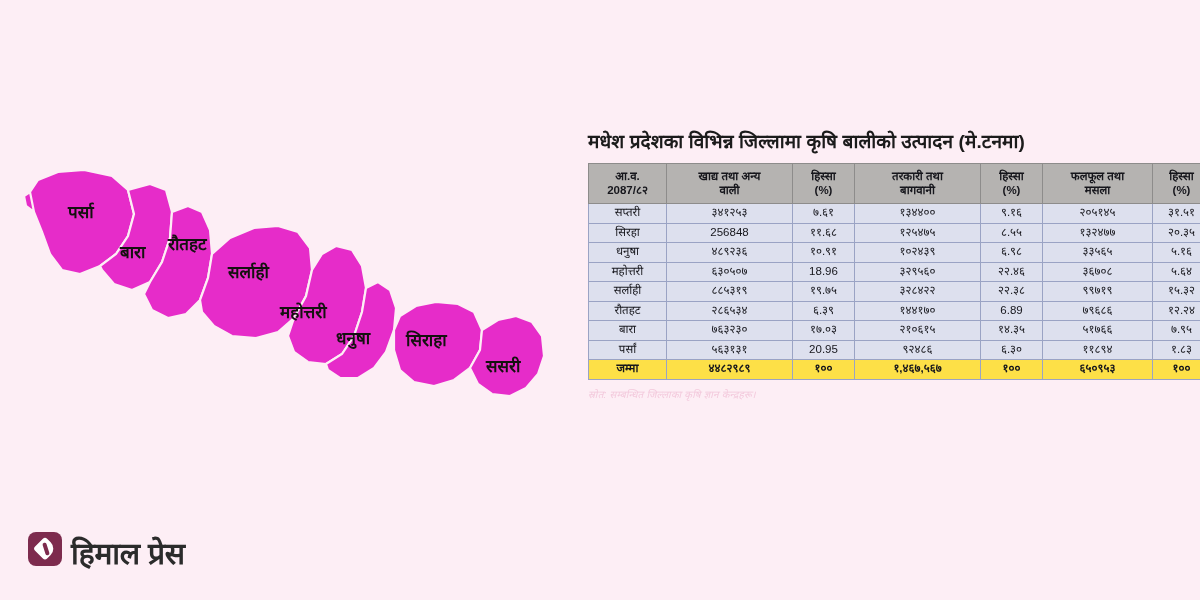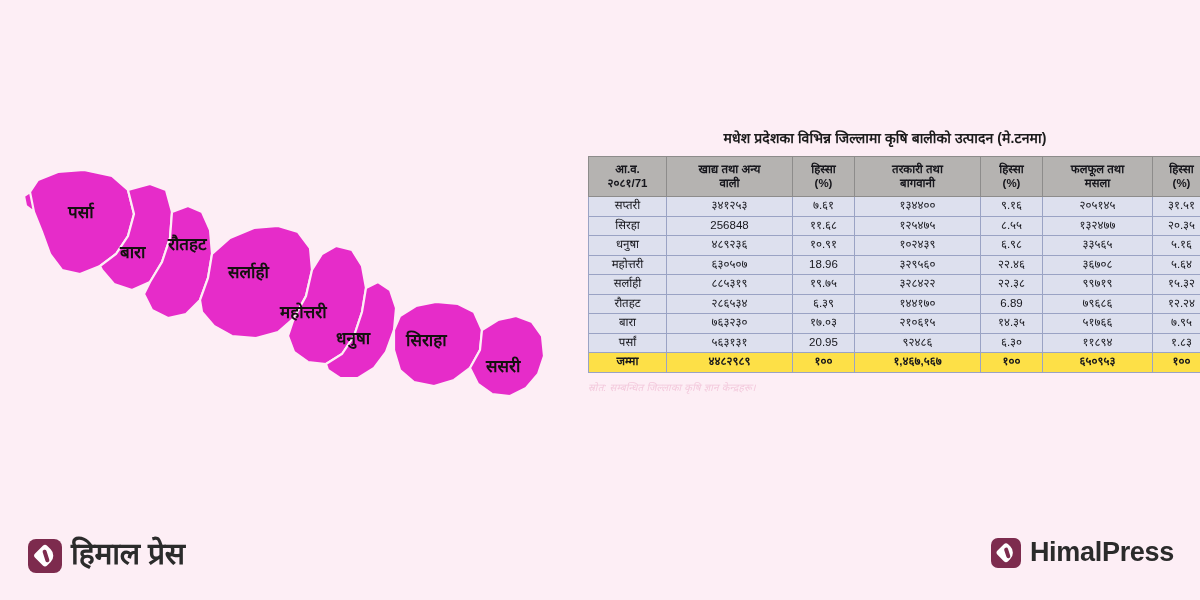--- a/index.html
+++ b/index.html
@@ -38,24 +38,23 @@
 
   
   #table-panel {
     position: absolute;
     left: 588px;
     top: 128px;
     width: 594px;
   }
 
   #chart-title {
-    font-size: 14px;
+    font-size: 19px;
     font-weight: 700;
     color: #1b1b1b;
-    text-align: center;
     letter-spacing: .1px;
     margin-bottom: 9px;
     white-space: nowrap;
   }
 
   table#data-table {
     border-collapse: collapse;
     width: 100%;
     table-layout: fixed;
     background: #dfe2ef;
@@ -98,21 +97,21 @@
 
   #source-note {
     margin-top: 7px;
     font-size: 10px;
     font-style: italic;
     color: #f3c9dc;
     letter-spacing: .2px;
   }
 
   
-  .logo { position: absolute; display: flex; align-items: flex-end; gap: 9px; }
+  .logo { position: absolute; display: flex; align-items: flex-start; gap: 9px; }
   #logo-left  { left: 28px;  top: 532px; }
   #logo-right { right: 26px; top: 537px; }
 
   .logo-mark {
     width: 34px; height: 34px;
     border-radius: 8px;
     background: #7d2b4e;
     position: relative;
     flex: none;
   }
@@ -189,21 +188,21 @@
           <col class="col-pct">
         <col class="col-veg">
           <col class="col-pct2">
           <col class="col-fruit">
           <col class="col-pct3">
       </colgroup>
       <thead>
         <tr>
           <th class="district-col">
             <div>आ.व.</div>
-            <div>२०८१/71</div>
+            <div>2087/८२</div>
           </th>
           <th>
             <div>खाद्य तथा अन्य</div>
             <div>वाली</div>
           </th>
           <th>
             <div>हिस्सा</div>
             <div>(%)</div>
           </th>
           <th>
@@ -310,18 +309,14 @@
     </table>
 
     <div id="source-note">स्रोत: सम्बन्धित जिल्लाका कृषि ज्ञान केन्द्रहरू।</div>
   </div>
 
   <div class="logo" id="logo-left">
     <div class="logo-mark"></div>
     <div class="logo-text">हिमाल प्रेस</div>
   </div>
 
-  <div class="logo" id="logo-right">
-    <div class="logo-mark"></div>
-    <div class="logo-text">HimalPress</div>
-  </div>
 
 </div>
 
 </body></html>

